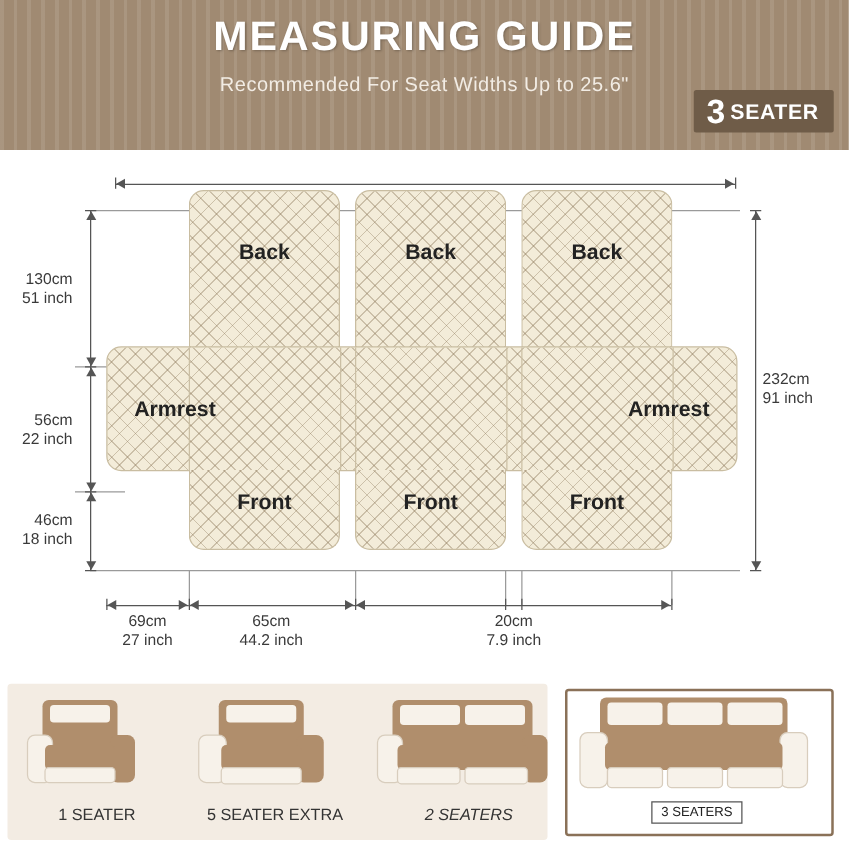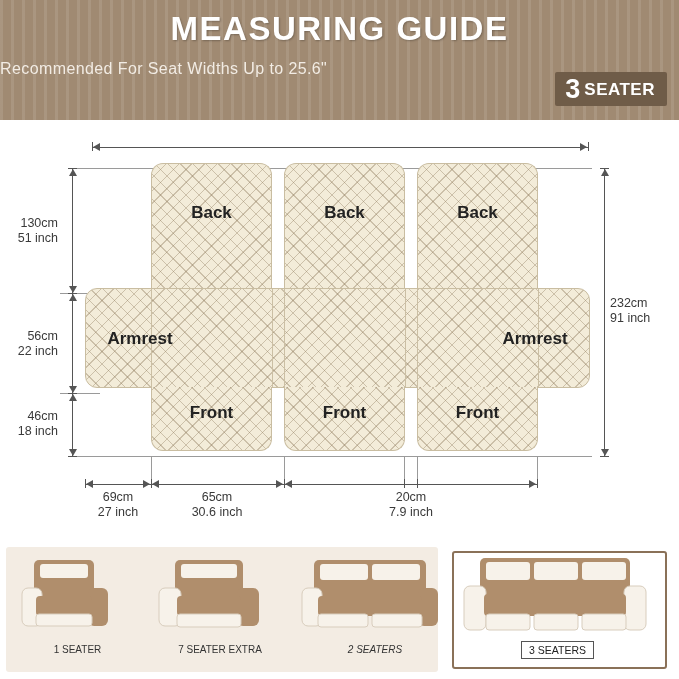--- a/index.html
+++ b/index.html
@@ -54,20 +54,21 @@
     font-size: 33px;
     font-weight: bold;
     letter-spacing: 1.5px;
     text-shadow: 1px 1px 2px rgba(0,0,0,0.25);
   }
   .header-sub {
     position: absolute;
     left: 0;
     top: 60px;
     width: 679px;
+    text-align: center;
     color: #f2ece4;
     font-size: 16px;
     letter-spacing: 0.4px;
   }
   .seater-badge {
     position: absolute;
     right: 12px;
     top: 72px;
     height: 34px;
     padding: 0 12px 0 10px;
@@ -97,21 +98,21 @@
     top: 120px;
     width: 679px;
     height: 420px;
     background: #ffffff;
   }
 
   
   .cover-wrap {
     position: absolute;
     left: 85px;
-    top: 43px;
+    top: 32px;
     width: 505px;
     height: 248px;
   }
   .panel {
     position: absolute;
     background-color: #f3ecd9;
     background-image:
       repeating-linear-gradient(45deg, rgba(140,120,90,0.38) 0px, rgba(140,120,90,0.38) 1px, rgba(0,0,0,0) 1px, rgba(0,0,0,0) 9px),
       repeating-linear-gradient(-45deg, rgba(140,120,90,0.38) 0px, rgba(140,120,90,0.38) 1px, rgba(0,0,0,0) 1px, rgba(0,0,0,0) 9px);
     border: 1px solid #c9bda1;
@@ -189,21 +190,21 @@
     position: absolute;
     left: 6px;
     top: 7px;
     width: 432px;
     height: 125px;
     background: #f3ece3;
     border-radius: 3px;
   }
   .sofa-caption {
     position: absolute;
-    font-size: 10px;
+    font-size: 13px;
     color: #333333;
     text-align: center;
     white-space: nowrap;
   }
   .caption-box {
     position: absolute;
     background: #ffffff;
     border: 1px solid #555555;
     padding: 2px 7px;
     font-size: 10.5px;
@@ -316,21 +317,21 @@
     <div class="arrow arr-left" style="left:86px;  top:360px;"></div>
     <div class="arrow arr-right" style="left:143px; top:360px;"></div>
     <div class="dimtext" style="left:78px; top:370px; width:80px;">69cm</div>
     <div class="dimtext" style="left:78px; top:385px; width:80px;">27 inch</div>
 
     <div class="mline mline-h" style="left:151px; top:364px; width:133px;"></div>
     <div class="tick tick-v" style="left:284px; top:359px;"></div>
     <div class="arrow arr-left" style="left:152px; top:360px;"></div>
     <div class="arrow arr-right" style="left:276px; top:360px;"></div>
     <div class="dimtext" style="left:172px; top:370px; width:90px;">65cm</div>
-    <div class="dimtext" style="left:172px; top:385px; width:90px;">30.6 inch</div>
+    <div class="dimtext" style="left:172px; top:385px; width:90px;">44.2 inch</div>
 
     <div class="mline mline-h" style="left:284px; top:364px; width:253px;"></div>
     <div class="tick tick-v" style="left:404px; top:359px;"></div>
     <div class="tick tick-v" style="left:417px; top:359px;"></div>
     <div class="tick tick-v" style="left:537px; top:359px;"></div>
     <div class="arrow arr-left" style="left:285px; top:360px;"></div>
     <div class="arrow arr-right" style="left:529px; top:360px;"></div>
     <div class="dimtext" style="left:368px; top:370px; width:86px;">20cm</div>
     <div class="dimtext" style="left:368px; top:385px; width:86px;">7.9 inch</div>
   </div>
@@ -352,21 +353,21 @@
 
     <div>
       <svg width="130" height="86" viewBox="0 0 130 86" style="position:absolute; left:155px; top:14px;">
         <rect x="20" y="6" width="68" height="40" rx="5" fill="#b08e6c"></rect>
         <rect x="26" y="10" width="56" height="14" rx="3" fill="#f7f2ea"></rect>
         <rect x="4" y="34" width="22" height="38" rx="6" fill="#f7f2ea" stroke="#d8cdbd"></rect>
         <rect x="82" y="34" width="22" height="38" rx="6" fill="#b08e6c"></rect>
         <rect x="22" y="42" width="64" height="20" rx="4" fill="#b08e6c"></rect>
         <rect x="22" y="60" width="64" height="13" rx="3" fill="#f7f2ea" stroke="#d8cdbd"></rect>
       </svg>
-      <div class="sofa-caption" style="left:140px; top:104px; width:160px;">7 SEATER EXTRA</div>
+      <div class="sofa-caption" style="left:140px; top:104px; width:160px;">5 SEATER EXTRA</div>
     </div>
 
     <div>
       <svg width="150" height="86" viewBox="0 0 150 86" style="position:absolute; left:300px; top:14px;">
         <rect x="14" y="6" width="112" height="40" rx="5" fill="#b08e6c"></rect>
         <rect x="20" y="10" width="48" height="16" rx="3" fill="#f7f2ea"></rect>
         <rect x="72" y="10" width="48" height="16" rx="3" fill="#f7f2ea"></rect>
         <rect x="2" y="34" width="20" height="38" rx="6" fill="#f7f2ea" stroke="#d8cdbd"></rect>
         <rect x="118" y="34" width="20" height="38" rx="6" fill="#b08e6c"></rect>
         <rect x="18" y="42" width="104" height="20" rx="4" fill="#b08e6c"></rect>

